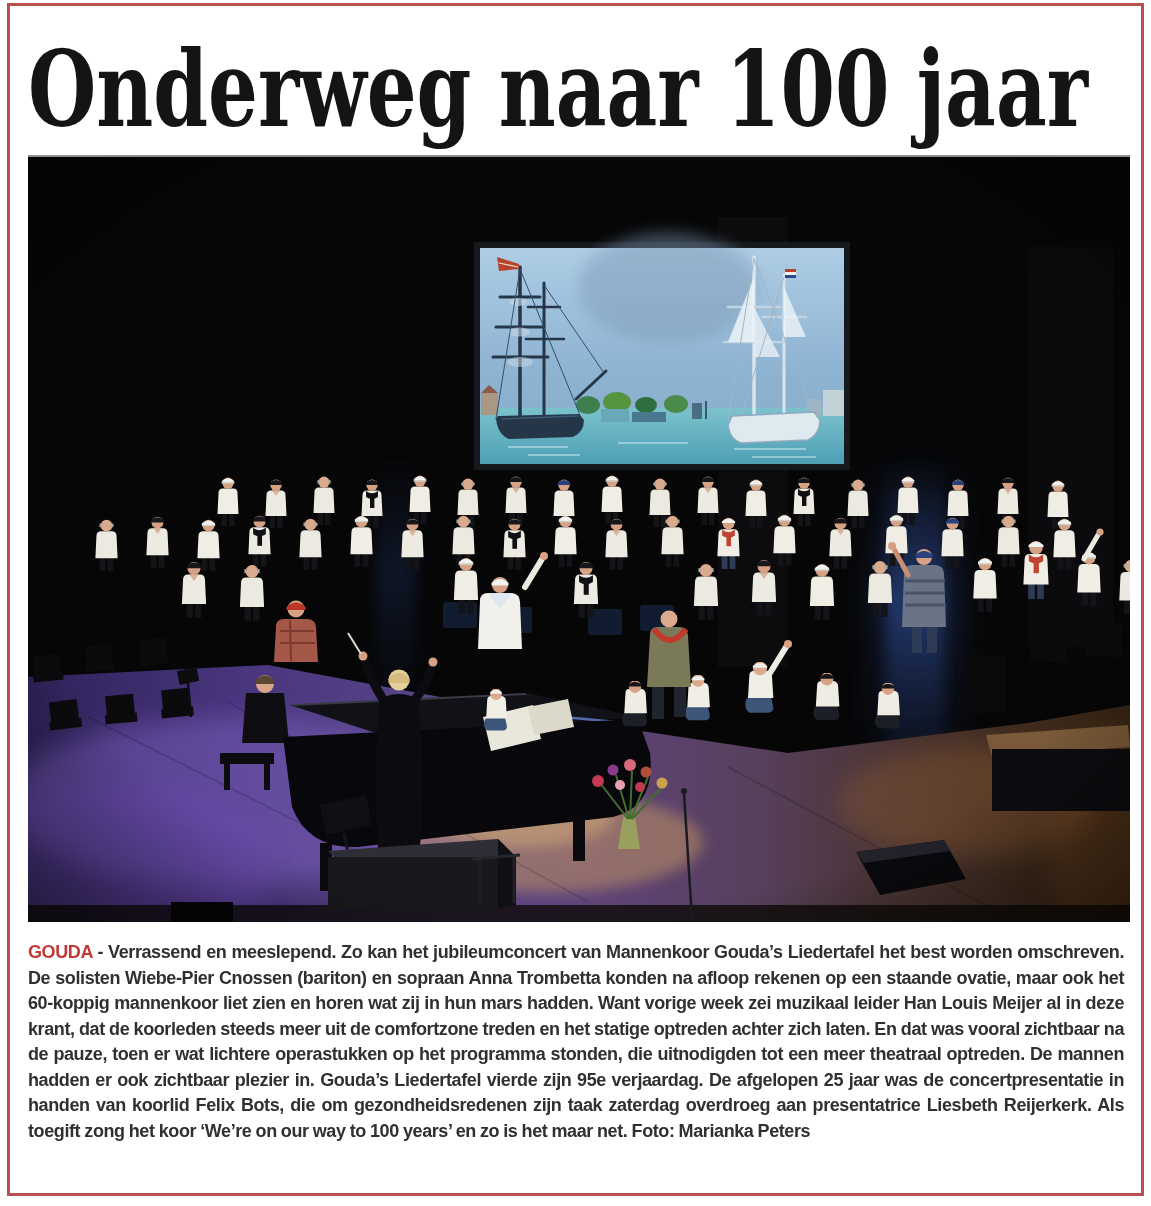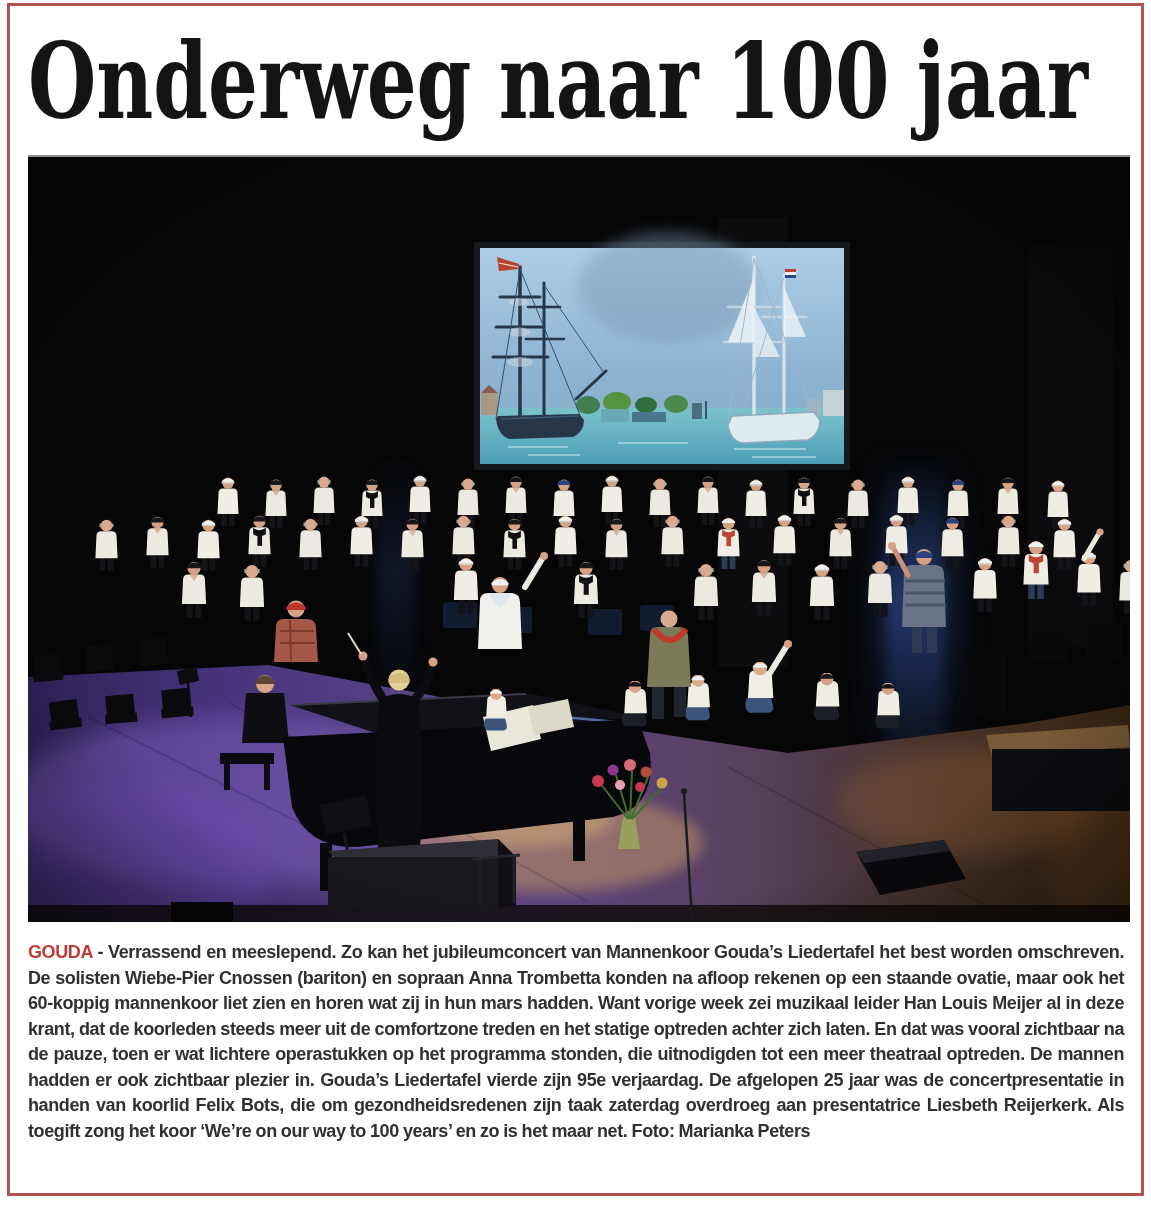--- a/index.html
+++ b/index.html
@@ -1,20 +1,20 @@
 <!DOCTYPE html>
 <html><head>
 <meta charset="utf-8">
 <style>
   html,body{margin:0;padding:0;background:#ffffff;}
   body{width:1151px;height:1206px;position:relative;overflow:hidden;
        font-family:"Liberation Sans",sans-serif;}
   .frame{position:absolute;left:7px;top:3px;width:1137px;height:1193px;
          border:3px solid #b5524e;box-sizing:border-box;background:#ffffff;}
-  .headline-wrap{position:absolute;left:28px;top:24px;width:1075px;height:132px;}
+  .headline-wrap{position:absolute;left:28px;top:32px;width:1075px;height:132px;}
   .headline-text{font-family:"DejaVu Serif","Liberation Serif",serif;
                  font-weight:bold;fill:#141414;}
   .photo{position:absolute;left:28px;top:155px;width:1102px;height:765px;
          background:#060606;border-top:2px solid #8f8f8f;box-sizing:content-box;}
   .photo svg{display:block;}
   .article-body{position:absolute;left:28px;top:940px;width:1096px;
       font-size:18px;font-weight:700;line-height:25.5px;color:#303032;
       letter-spacing:-0.4px;word-spacing:-0.5px;text-align:justify;margin:0;}
   .dateline{color:#c13a36;}
 </style>

